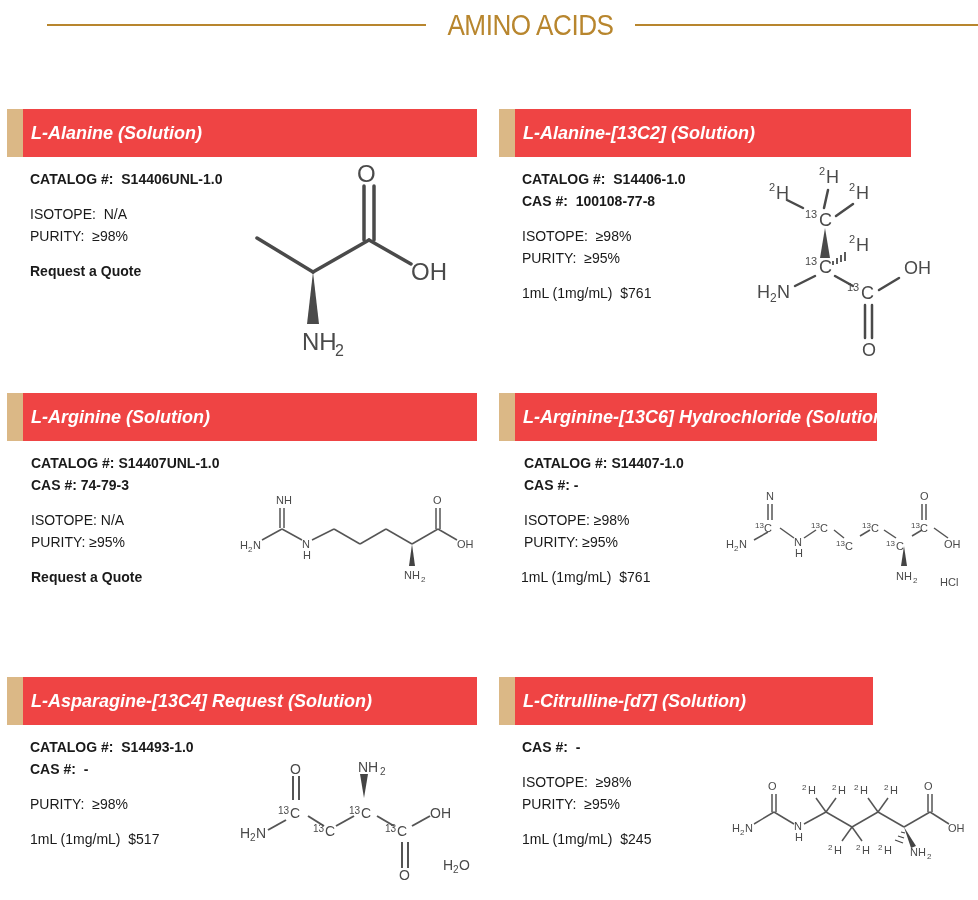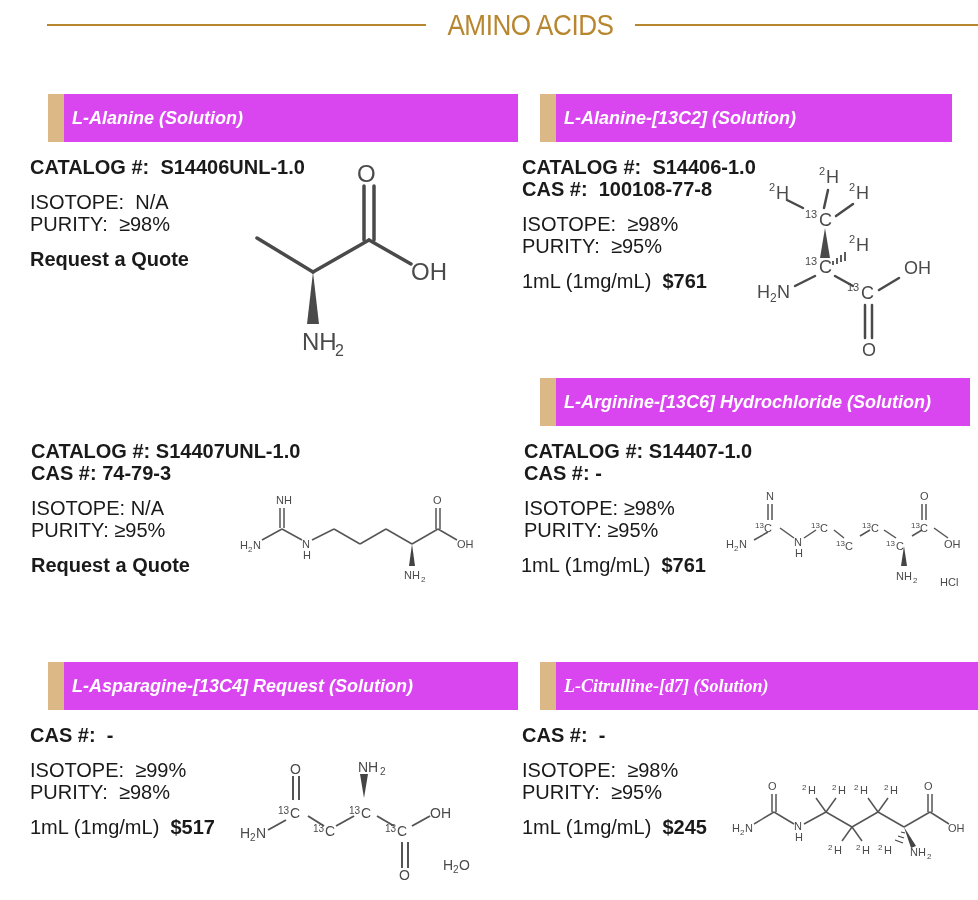--- a/index.html
+++ b/index.html
@@ -11,33 +11,33 @@
   .title-line { position: absolute; top: 24px; height: 2px; background: #b8862e; }
   .title-line.left { left: 7px; width: 379px; }
   .title-line.right { left: 595px; width: 376px; }
   .title-text {
     position: absolute; left: 386px; width: 209px; top: 8px; text-align: center;
     color: #b8862e; font-size: 29px; letter-spacing: -0.5px; line-height: 34px;
     transform: scaleX(0.9);
   }
   .card { position: absolute; width: 470px; height: 280px; }
   .card-header {
-    position: absolute; left: 0; top: 0; width: 470px; height: 48px; background: #d946ef; margin-left: 41px;
+    position: absolute; left: 0; top: 15px; width: 470px; height: 48px; background: #ef4444;
   }
   .card-header .strip { position: absolute; left: 0; top: 0; width: 16px; height: 48px; background: #dbb886; }
   .card-header .name {
     position: absolute; left: 24px; top: 13px; color: #ffffff; font-size: 18px;
     font-style: italic; font-weight: bold; line-height: 22px; white-space: nowrap;
   }
-  .info { position: absolute; left: 23px; top: 62px; font-size: 20px; line-height: 22px; }
+  .info { position: absolute; left: 23px; top: 74px; font-size: 14px; line-height: 22px; }
   .info .b { font-weight: bold; }
   .info .row { height: 22px; white-space: nowrap; }
   .info .gap { height: 13px; }
   .info .quote { font-weight: bold; cursor: pointer; margin-top: 48px; }
-  .info .price { font-weight: bold; }
+  .info .price { font-weight: normal; }
   .mol { position: absolute; }
   .mol svg { display: block; }
   .mol text { font-family: "Liberation Sans", sans-serif; fill: #4a4a4a; }
 </style>
 </head>
 <body>
 
 <div class="title-row">
   <div class="title-line left"></div>
   <div class="title-text">AMINO ACIDS</div>
@@ -125,20 +125,24 @@
         <text x="21" y="144" font-size="12">2</text>
         <text x="28" y="140" font-size="18">N</text>
       <text x="98" y="133" font-size="11">13</text>
         <text x="112" y="141" font-size="18">C</text>
       <text x="113" y="198" font-size="18">O</text>
     </svg>
   </div>
 </div>
 
 <div class="card" style="left:7px; top:378px;">
+  <div class="card-header">
+    <div class="strip"></div>
+    <div class="name">L-Arginine (Solution)</div>
+  </div>
   <div class="info" style="left:24px;">
     <div class="row b"><span>CATALOG #:</span> <span>S14407UNL-1.0</span></div>
     <div class="row b"><span>CAS #:</span> <span>74-79-3</span></div>
     <div class="gap"></div>
     <div class="row"><span>ISOTOPE:</span> <span>N/A</span></div>
     <div class="row"><span>PURITY:</span> <span>≥95%</span></div>
     <div class="gap"></div>
     <div class="row"><span class="quote">Request a Quote</span></div>
   </div>
   <div class="mol" style="left:225px; top:114px;">
@@ -166,21 +170,21 @@
       <text x="71" y="67" font-size="11" fill="#444">H</text>
       <text x="201" y="12" font-size="11" fill="#444">O</text>
       <text x="225" y="56" font-size="11" fill="#444">OH</text>
       <text x="172" y="87" font-size="11" fill="#444">NH</text>
         <text x="189" y="90" font-size="8" fill="#444">2</text>
     </svg>
   </div>
 </div>
 
 <div class="card" style="left:499px; top:378px;">
-  <div class="card-header" style="width:430px;text-decoration:underline;">
+  <div class="card-header" style="width:378px;text-decoration:underline;">
     <div class="strip"></div>
     <div class="name">L-Arginine-[13C6] Hydrochloride (Solution)</div>
   </div>
   <div class="info" style="left:25px;">
     <div class="row b"><span>CATALOG #:</span> <span>S14407-1.0</span></div>
     <div class="row b"><span>CAS #:</span> <span>-</span></div>
     <div class="gap"></div>
     <div class="row"><span>ISOTOPE:</span> <span>≥98%</span></div>
     <div class="row"><span>PURITY:</span> <span>≥95%</span></div>
     <div class="gap"></div>
@@ -229,23 +233,23 @@
     </svg>
   </div>
 </div>
 
 <div class="card" style="left:7px; top:662px;">
   <div class="card-header">
     <div class="strip"></div>
     <div class="name">L-Asparagine-[13C4] Request (Solution)</div>
   </div>
   <div class="info">
+    <div class="row b"><span>CATALOG #:</span>&nbsp; <span>S14493-1.0</span></div>
     <div class="row b"><span>CAS #:</span>&nbsp; <span>-</span></div>
     <div class="gap"></div>
-    <div class="row"><span>ISOTOPE:</span>&nbsp; <span>≥99%</span></div>
     <div class="row"><span>PURITY:</span>&nbsp; <span>≥98%</span></div>
     <div class="gap"></div>
     <div class="row"><span>1mL (1mg/mL)</span>&nbsp; <span class="price">$517</span></div>
   </div>
   <div class="mol" style="left:225px; top:98px;">
     <svg width="250" height="125" viewBox="0 0 250 125">
       <g stroke="#555" stroke-width="2" fill="none">
         <line x1="36" y1="70" x2="54" y2="60"></line>
         <line x1="61" y1="40" x2="61" y2="16"></line>
         <line x1="67" y1="40" x2="67" y2="16"></line>
@@ -274,21 +278,21 @@
         <text x="165" y="76" font-size="14" fill="#444">C</text>
       <text x="167" y="120" font-size="14" fill="#444">O</text>
       <text x="211" y="110" font-size="14" fill="#444">H</text>
         <text x="221" y="113" font-size="10" fill="#444">2</text>
         <text x="227" y="110" font-size="14" fill="#444">O</text>
     </svg>
   </div>
 </div>
 
 <div class="card" style="left:499px; top:662px;">
-  <div class="card-header" style="width:469px;font-family:Liberation Serif, serif;">
+  <div class="card-header" style="width:374px;">
     <div class="strip"></div>
     <div class="name">L-Citrulline-[d7] (Solution)</div>
   </div>
   <div class="info">
     <div class="row b"><span>CAS #:</span>&nbsp; <span>-</span></div>
     <div class="gap"></div>
     <div class="row"><span>ISOTOPE:</span>&nbsp; <span>≥98%</span></div>
     <div class="row"><span>PURITY:</span>&nbsp; <span>≥95%</span></div>
     <div class="gap"></div>
     <div class="row"><span>1mL (1mg/mL)</span>&nbsp; <span class="price">$245</span></div>

